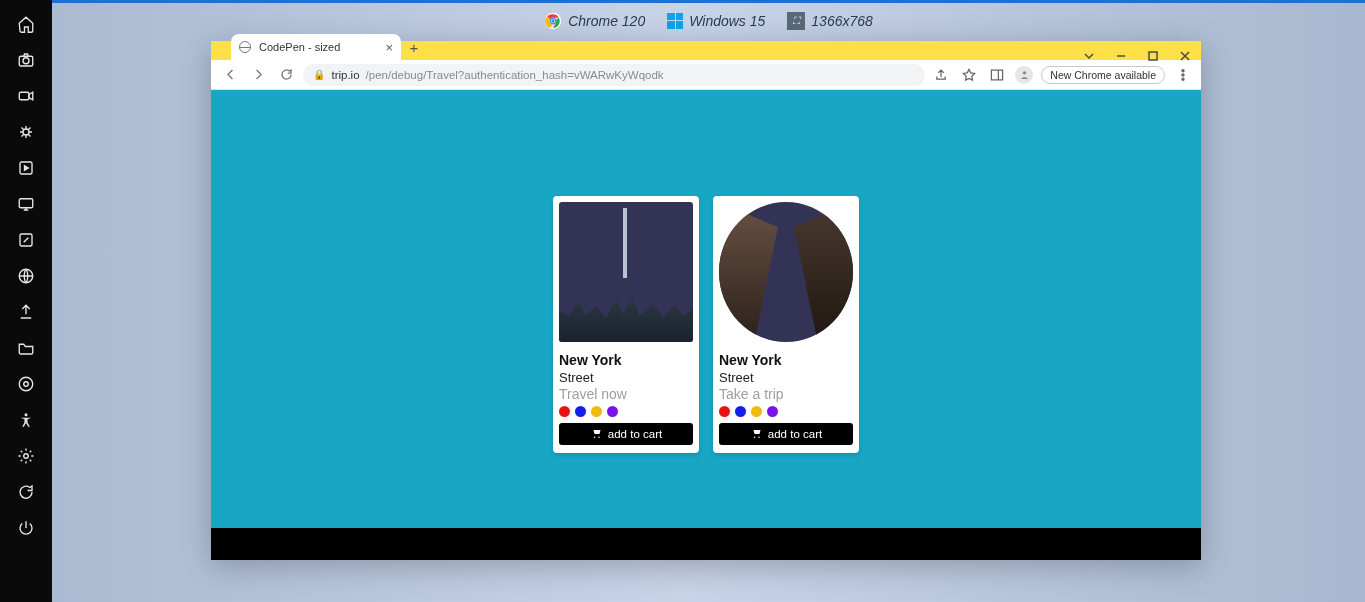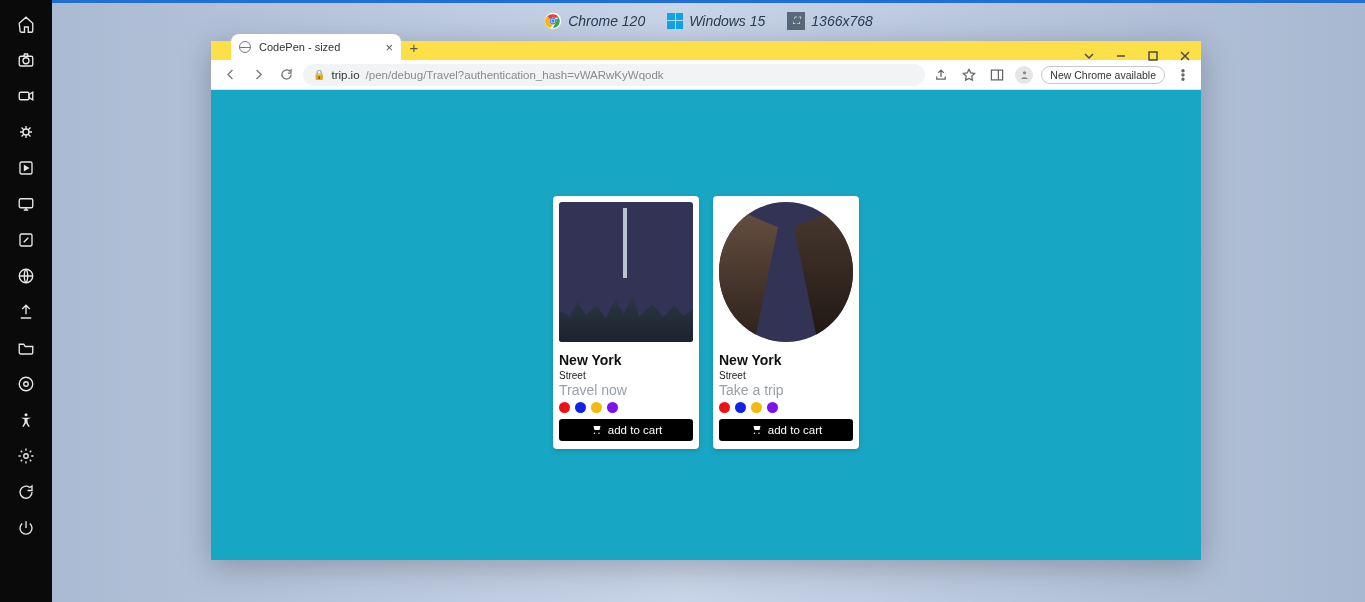--- a/index.html
+++ b/index.html
@@ -147,21 +147,21 @@
     cursor: pointer;
   }
   .avatar { width:18px;height:18px;border-radius:50%;background:#e6e6e6;display:flex;align-items:center;justify-content:center; }
   .avatar svg{width:11px;height:11px;fill:#888;}
 
   
   .viewport {
     height: 470px;
     background: #18a6c5;
     display: flex;
-    flex-direction: row;
+    flex-direction: column;
   }
   .cards {
     flex: 1;
     display: flex;
     align-items: flex-start;
     justify-content: center;
     gap: 14px;
     padding-top: 106px;
   }
   .card {
@@ -202,21 +202,21 @@
     content:"";position:absolute;left:0;top:0;width:44%;height:100%;
     background:linear-gradient(to bottom,#6a5143,#2b211b);
     clip-path:polygon(0 0,100% 18%,60% 100%,0 100%);
   }
   .street::after{
     content:"";position:absolute;right:0;top:0;width:44%;height:100%;
     background:linear-gradient(to bottom,#4a3a30,#1f1712);
     clip-path:polygon(0 18%,100% 0,100% 100%,40% 100%);
   }
   .card h4 { font-size: 14px; margin: 10px 0 2px; color:#111; font-weight:600;}
-  .card .sub { font-size: 10px; color:#222; }
+  .card .sub { font-size: 13px; color:#222; }
   .card .tag { font-size: 14px; color:#9aa0a6; margin-top:1px;}
   .dots { display:flex; gap:5px; margin: 4px 0 6px; }
   .dots span { width:11px;height:11px;border-radius:50%; }
   .cart-btn {
     width: 100%;
     background: #000;
     color: #fff;
     border: none;
     border-radius: 3px;
     font-size: 11.5px;

